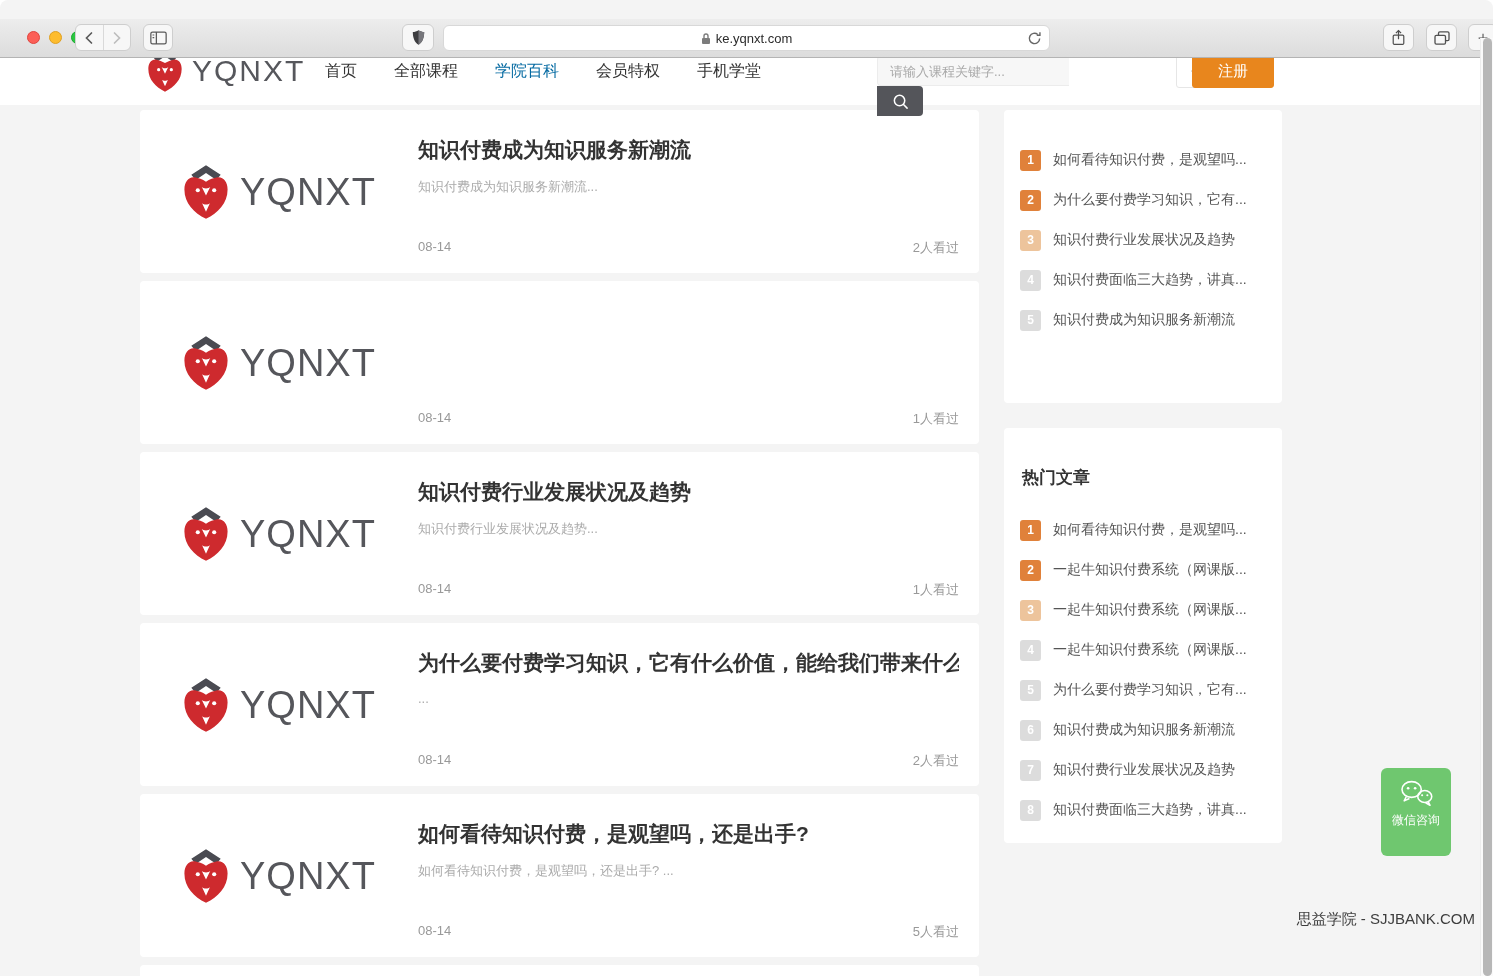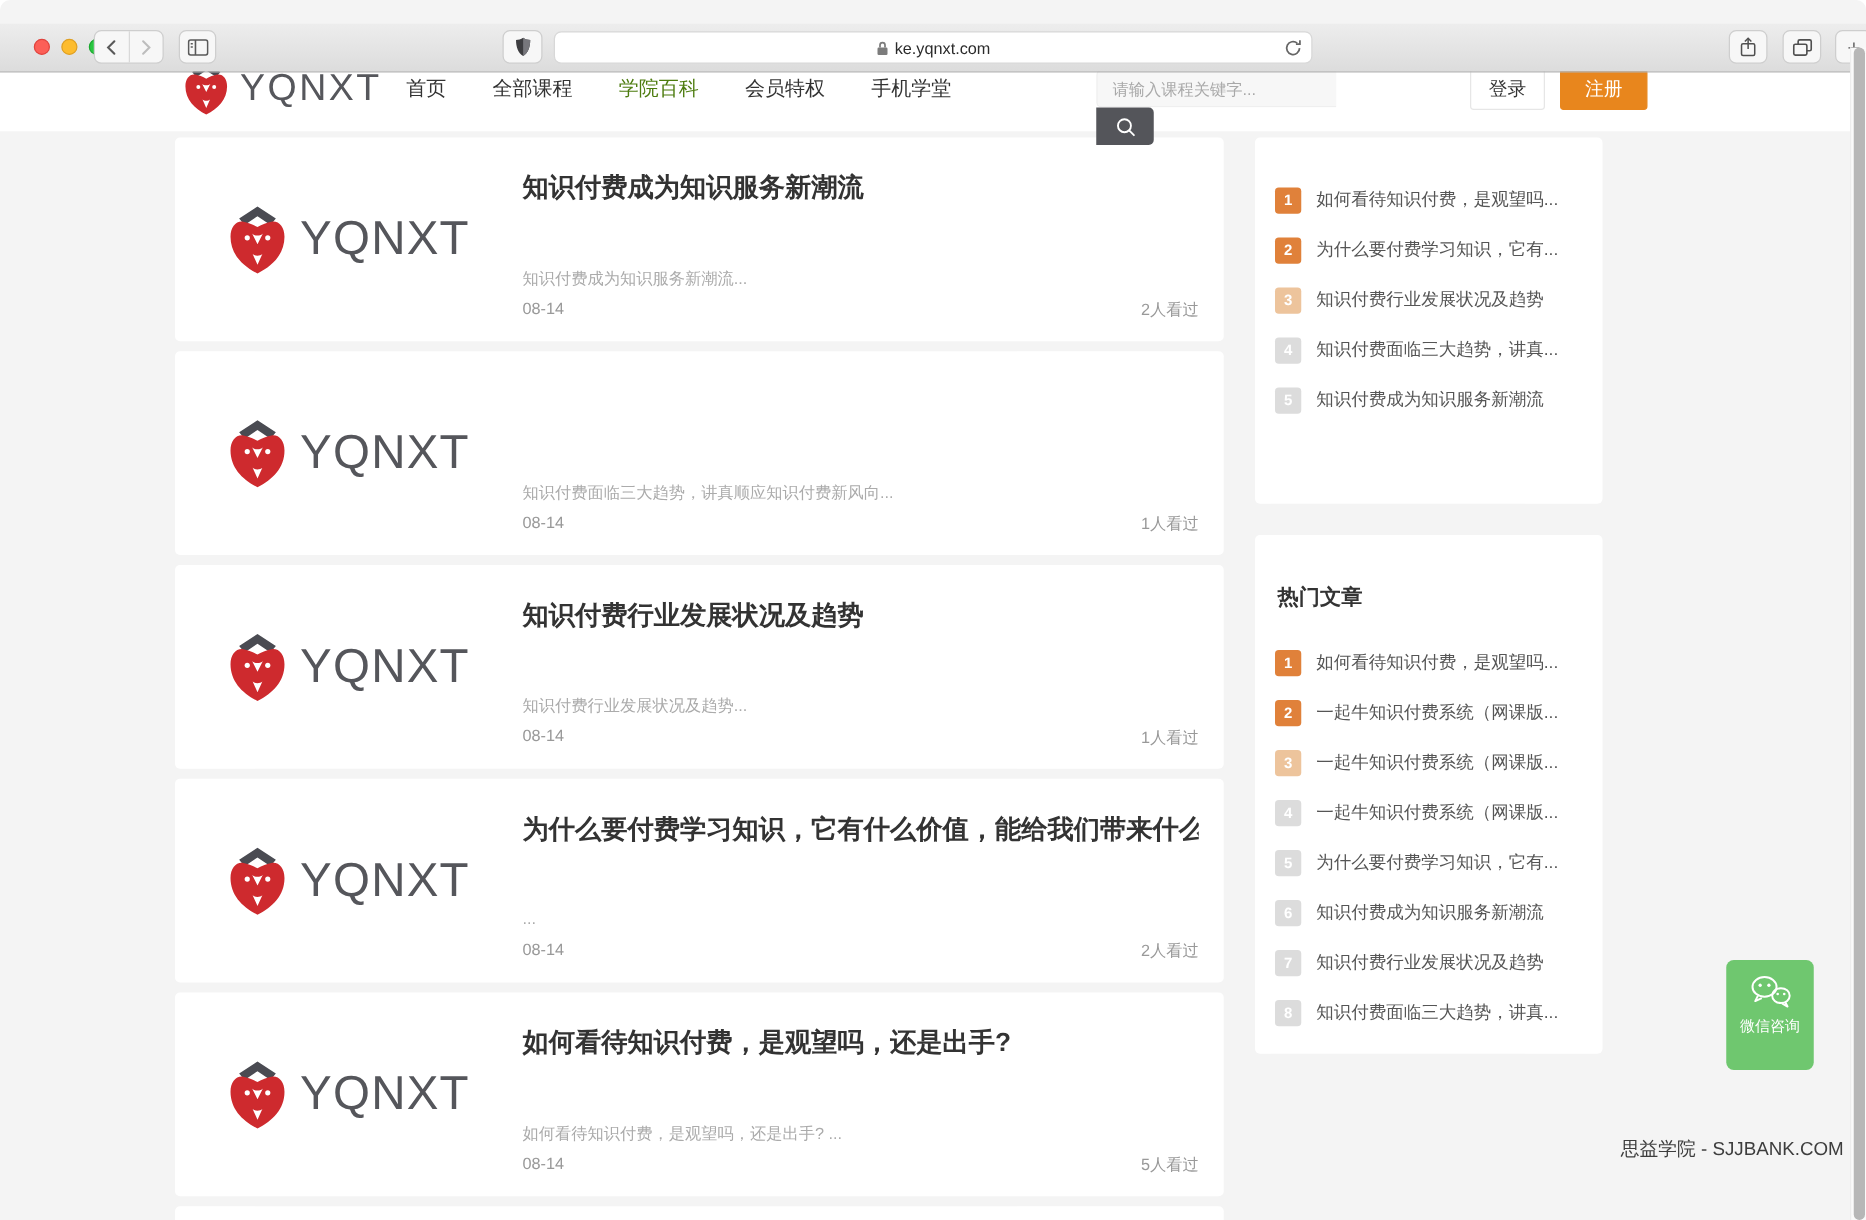--- a/index.html
+++ b/index.html
@@ -25,37 +25,37 @@
   .urlfield .lock{margin-right:5px;display:flex;}
   .urlfield .refresh{position:absolute;right:7px;top:5px;}
 
   
   .site-header{position:absolute;top:38px;left:0;right:0;height:67px;background:#ffffff;z-index:5;}
   .logo{position:absolute;left:145px;top:11px;display:flex;align-items:center;gap:7px;cursor:pointer;}
   .logo .bull{width:40px;height:44px;}
   .logo .brandtext{font-size:30px;letter-spacing:2px;color:#56575c;}
   .mainnav{position:absolute;left:325px;top:0;height:67px;display:flex;align-items:center;gap:37px;}
   .mainnav .nav-item{font-size:16px;color:#333;cursor:pointer;white-space:nowrap;}
-  .mainnav .nav-item.active{color:#4d7c0f;}
+  .mainnav .nav-item.active{color:#0369a1;}
   .searchbox{position:absolute;left:877px;top:18px;display:flex;flex-direction:column;}
   .searchbox input{width:192px;height:30px;border:1px solid #ececec;border-right:none;background:#f7f7f7;border-radius:4px 0 0 4px;padding:0 0 0 12px;font-size:13px;color:#333;outline:none;font-family:inherit;box-sizing:border-box;}
   .searchbox input::placeholder{color:#a9a9a9;}
   .searchbox .sbtn{width:46px;height:30px;background:#54555a;border:none;border-radius:0 4px 4px 0;display:flex;align-items:center;justify-content:center;cursor:pointer;}
   .authbtn{position:absolute;top:17px;height:33px;box-sizing:border-box;display:flex;align-items:center;justify-content:center;font-size:15px;border-radius:3px;cursor:pointer;}
   .loginbtn{left:1176px;width:60px;background:#fff;border:1px solid #e6e6e6;color:#333;}
-  .registerbtn{left:1248px;width:70px;background:#e8861d;color:#fff;border:1px solid #e8861d;}
+  .registerbtn{left:1192px;width:82px;background:#e8861d;color:#fff;border:1px solid #e8861d;}
 
   
   .articles{position:absolute;left:140px;top:110px;width:839px;}
   .article-card{position:relative;height:163px;background:#fff;border-radius:4px;margin-bottom:8px;cursor:pointer;}
   .thumb{position:absolute;left:40px;top:50%;transform:translateY(-50%);display:flex;align-items:center;gap:8px;}
   .thumb .bull{width:52px;height:57px;}
   .thumb .brandtext{font-size:38px;letter-spacing:1px;color:#55565b;}
   .a-title{position:absolute;left:278px;top:26px;right:20px;font-size:21px;font-weight:bold;color:#333;white-space:nowrap;overflow:hidden;}
-  .a-excerpt{position:absolute;left:278px;top:68px;right:20px;font-size:13px;color:#ababab;white-space:nowrap;overflow:hidden;margin-top:36px;}
+  .a-excerpt{position:absolute;left:278px;top:68px;right:20px;font-size:13px;color:#ababab;white-space:nowrap;overflow:hidden;}
   .a-meta{position:absolute;left:278px;right:20px;bottom:16px;display:flex;justify-content:space-between;font-size:13px;color:#999;}
   .article-card.partial{height:11px;margin-bottom:0;border-radius:4px 4px 0 0;}
 
   
   .rightcol{position:absolute;left:1004px;top:110px;width:278px;}
   .side-card{background:#fff;border-radius:4px;overflow:hidden;}
   .side-card.recommend{height:293px;}
   .side-card.hot{height:415px;margin-top:25px;}
   .side-title{margin:0;padding:32px 0 0 18px;font-size:17px;font-weight:bold;color:#333;}
   .side-card.hot .side-title{padding-top:38px;}
@@ -206,21 +206,20 @@
       </div>
     </div>
 
     <div class="article-card">
       <div class="thumb">
         <svg class="bull">
             <use href="#bull-logo"></use>
           </svg>
         <span class="brandtext">YQNXT</span>
       </div>
-      <div class="a-excerpt">知识付费面临三大趋势，讲真顺应知识付费新风向...</div>
       <div class="a-meta">
         <span>08-14</span>
         <span>1人看过</span>
       </div>
     </div>
 
     <div class="article-card">
       <div class="thumb">
         <svg class="bull">
             <use href="#bull-logo"></use>

